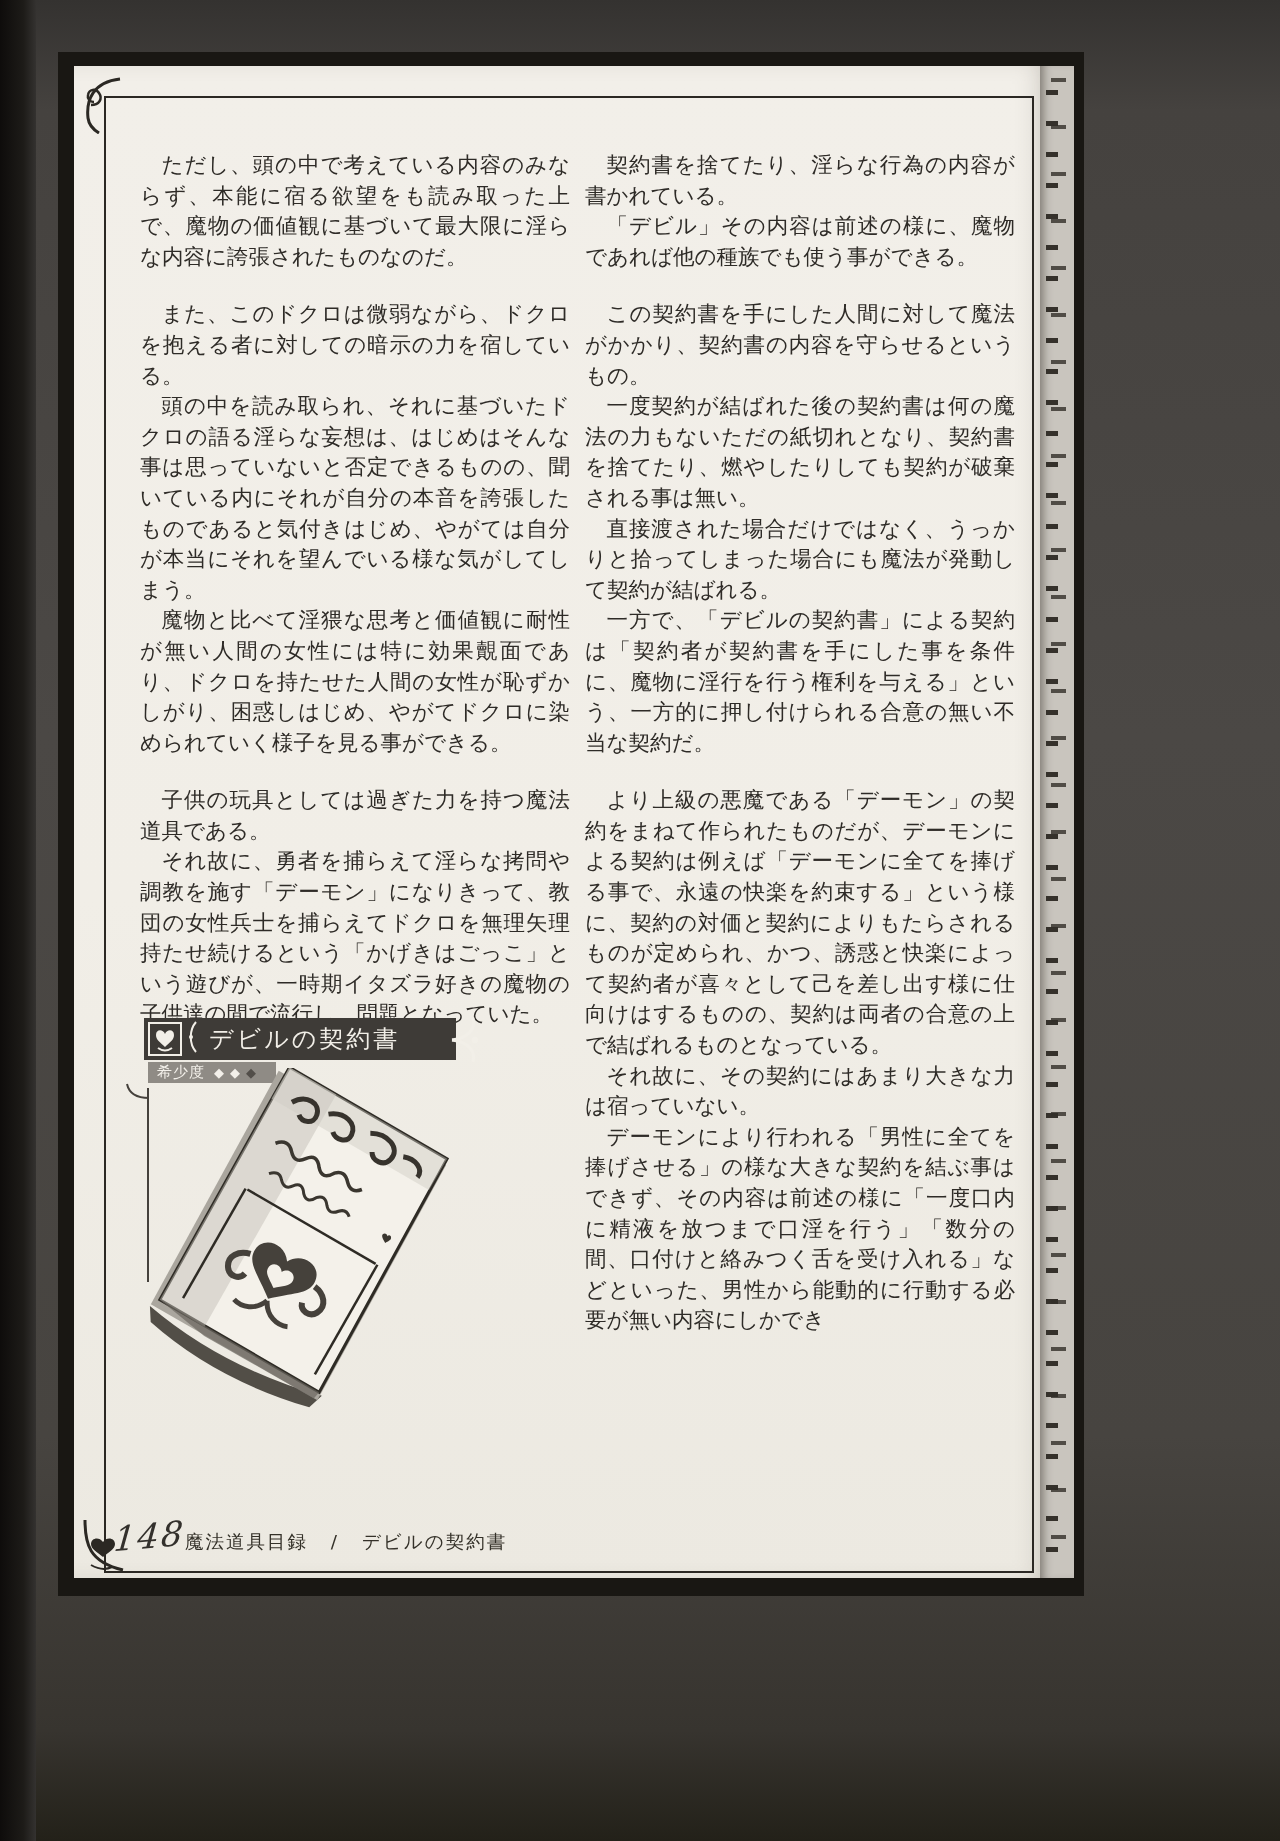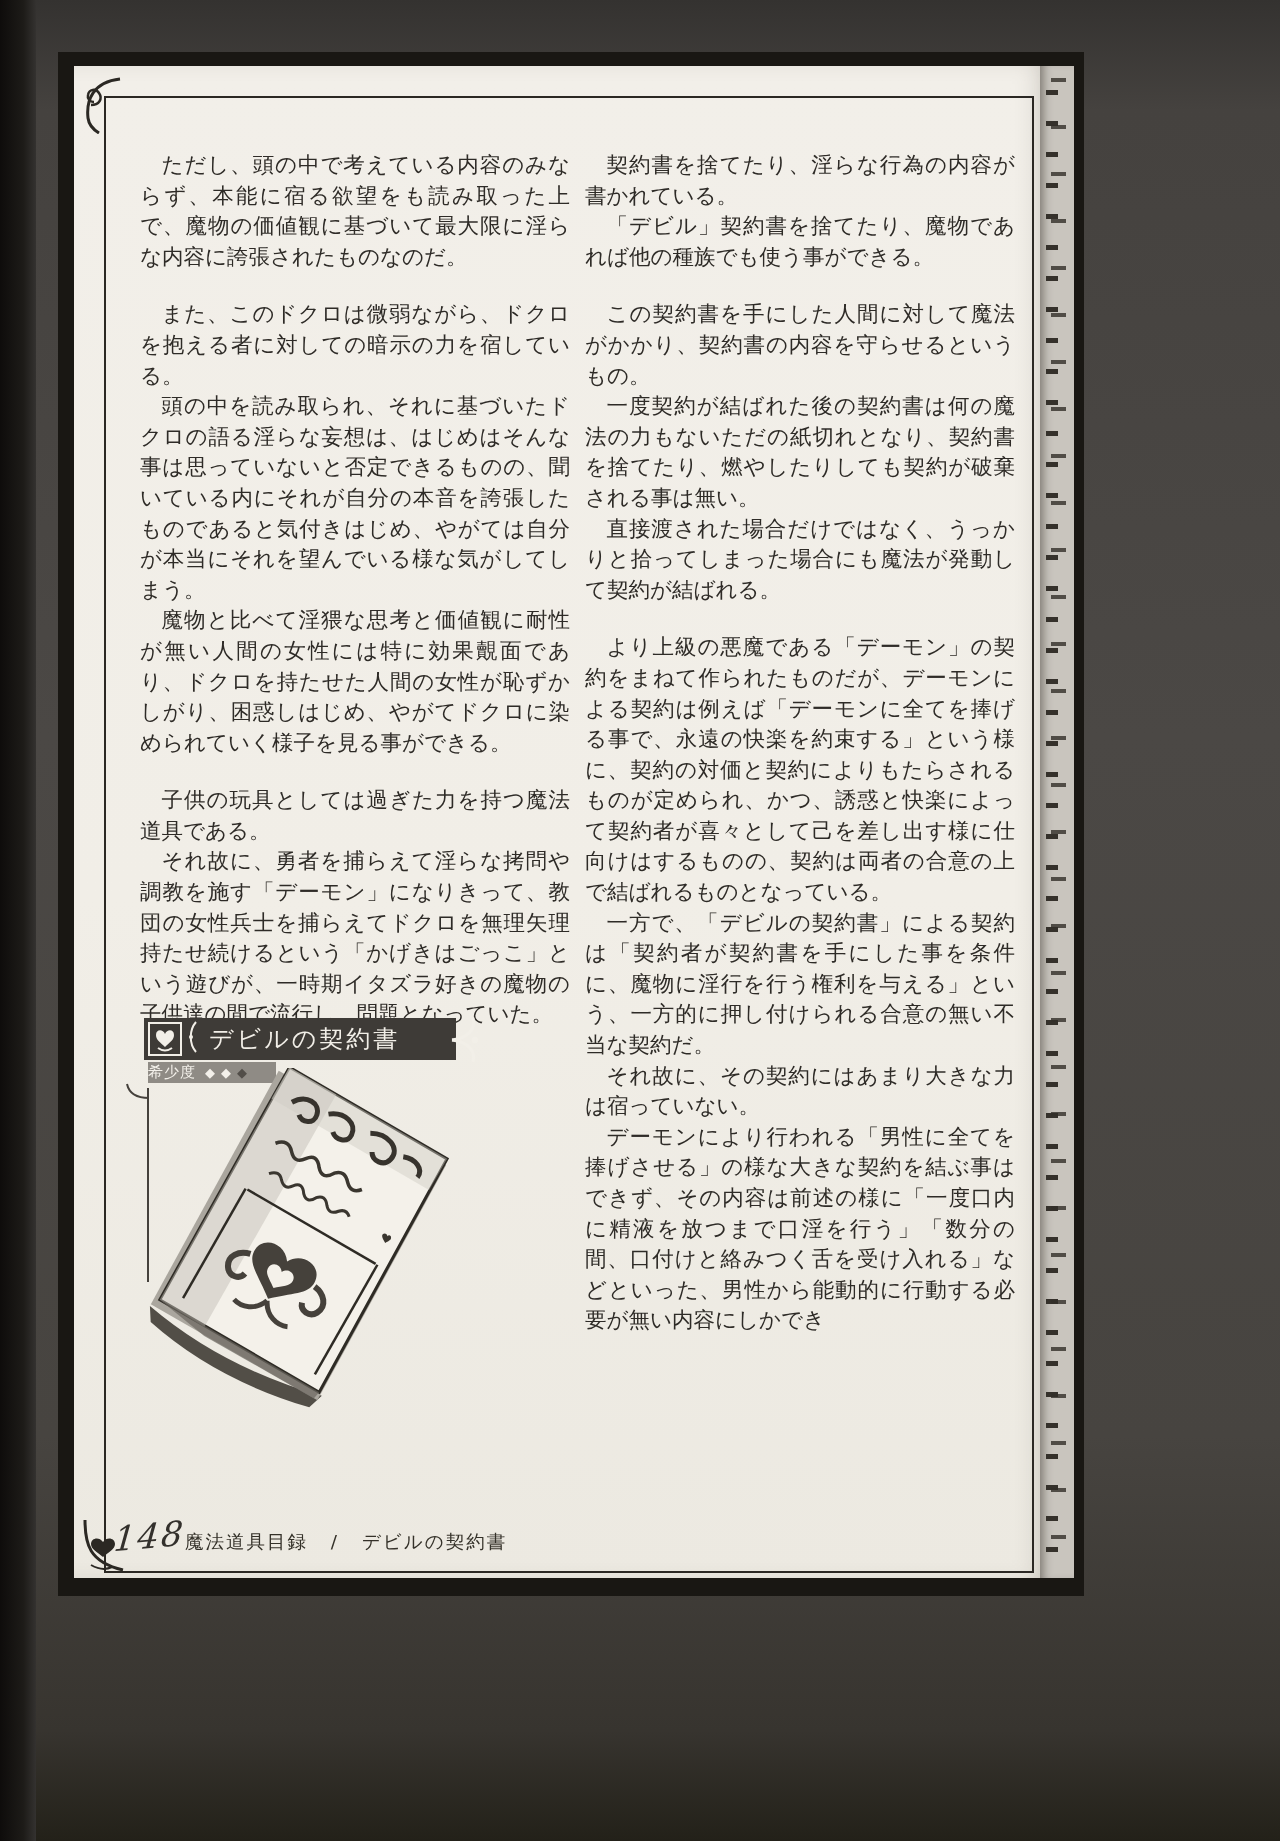--- a/index.html
+++ b/index.html
@@ -34,21 +34,21 @@
   .para.gap{margin-top:27px;}
   
   .banner{position:absolute;left:70px;top:952px;width:312px;height:42px;background:#3e3b37;
     display:flex;align-items:center;}
   .icon-box{width:34px;height:34px;margin-left:4px;border:2.5px solid #f2efe8;box-sizing:border-box;
     display:flex;align-items:center;justify-content:center;flex:none;}
   .banner-curl{margin-left:5px;flex:none;}
   .banner-title{color:#f2efe8;font-size:24px;letter-spacing:3px;margin-left:10px;white-space:nowrap;}
   .banner-flourish{position:absolute;right:-28px;top:-3px;}
   .rarity-bar{position:absolute;left:74px;top:996px;width:128px;height:21px;background:#8f8b85;
-    display:flex;align-items:center;padding-left:0;box-sizing:border-box;}
+    display:flex;align-items:center;padding-left:9px;box-sizing:border-box;}
   .rarity-label{color:#f3f0ea;font-size:15px;letter-spacing:1px;}
   .diamonds{display:flex;gap:6px;margin-left:9px;}
   .diamond{font-size:13px;line-height:1;font-family:"DejaVu Sans",sans-serif;}
   .diamond.light{color:#f3f0ea;}
   .diamond.dark{color:#524e49;}
   .section-vline{position:absolute;left:73px;top:1022px;width:2px;height:194px;background:#45413c;}
   .vline-curl{position:absolute;left:48px;top:1016px;}
   .illustration{position:absolute;left:64px;top:1002px;width:320px;height:345px;}
   .caption{position:absolute;left:66px;top:1372px;width:430px;}
   
@@ -90,26 +90,26 @@
   <div class="col col-left">
       <p class="para">ただし、頭の中で考えている内容のみならず、本能に宿る欲望をも読み取った上で、魔物の価値観に基づいて最大限に淫らな内容に誇張されたものなのだ。</p>
       <p class="para gap">また、このドクロは微弱ながら、ドクロを抱える者に対しての暗示の力を宿している。</p>
       <p class="para">頭の中を読み取られ、それに基づいたドクロの語る淫らな妄想は、はじめはそんな事は思っていないと否定できるものの、聞いている内にそれが自分の本音を誇張したものであると気付きはじめ、やがては自分が本当にそれを望んでいる様な気がしてしまう。</p>
       <p class="para">魔物と比べて淫猥な思考と価値観に耐性が無い人間の女性には特に効果覿面であり、ドクロを持たせた人間の女性が恥ずかしがり、困惑しはじめ、やがてドクロに染められていく様子を見る事ができる。</p>
       <p class="para gap">子供の玩具としては過ぎた力を持つ魔法道具である。</p>
       <p class="para">それ故に、勇者を捕らえて淫らな拷問や調教を施す「デーモン」になりきって、教団の女性兵士を捕らえてドクロを無理矢理持たせ続けるという「かげきはごっこ」という遊びが、一時期イタズラ好きの魔物の子供達の間で流行し、問題となっていた。</p>
     </div>
   <div class="col col-right">
       <p class="para">契約書を捨てたり、淫らな行為の内容が書かれている。</p>
-      <p class="para">「デビル」契約書を捨てたり、魔物であれば他の種族でも使う事ができる。</p>
+      <p class="para">「デビル」その内容は前述の様に、魔物であれば他の種族でも使う事ができる。</p>
       <p class="para gap">この契約書を手にした人間に対して魔法がかかり、契約書の内容を守らせるというもの。</p>
       <p class="para">一度契約が結ばれた後の契約書は何の魔法の力もないただの紙切れとなり、契約書を捨てたり、燃やしたりしても契約が破棄される事は無い。</p>
       <p class="para">直接渡された場合だけではなく、うっかりと拾ってしまった場合にも魔法が発動して契約が結ばれる。</p>
+      <p class="para">一方で、「デビルの契約書」による契約は「契約者が契約書を手にした事を条件に、魔物に淫行を行う権利を与える」という、一方的に押し付けられる合意の無い不当な契約だ。</p>
       <p class="para gap">より上級の悪魔である「デーモン」の契約をまねて作られたものだが、デーモンによる契約は例えば「デーモンに全てを捧げる事で、永遠の快楽を約束する」という様に、契約の対価と契約によりもたらされるものが定められ、かつ、誘惑と快楽によって契約者が喜々として己を差し出す様に仕向けはするものの、契約は両者の合意の上で結ばれるものとなっている。</p>
-      <p class="para">一方で、「デビルの契約書」による契約は「契約者が契約書を手にした事を条件に、魔物に淫行を行う権利を与える」という、一方的に押し付けられる合意の無い不当な契約だ。</p>
       <p class="para">それ故に、その契約にはあまり大きな力は宿っていない。</p>
       <p class="para">デーモンにより行われる「男性に全てを捧げさせる」の様な大きな契約を結ぶ事はできず、その内容は前述の様に「一度口内に精液を放つまで口淫を行う」「数分の間、口付けと絡みつく舌を受け入れる」などといった、男性から能動的に行動する必要が無い内容にしかでき</p>
     </div>
 
   <div class="banner">
     <div class="icon-box">
       <svg width="24" height="26" viewBox="0 0 24 26">
         <path d="M12 8 C10 3 3 3 3 9 c0 5 4 7 9 12 c5 -5 9 -7 9 -12 c0 -6 -7 -6 -9 -1 Z" fill="#f2efe8"></path>
         <path d="M5 22 q7 5 14 0" stroke="#f2efe8" stroke-width="2" fill="none"></path>
       </svg>

